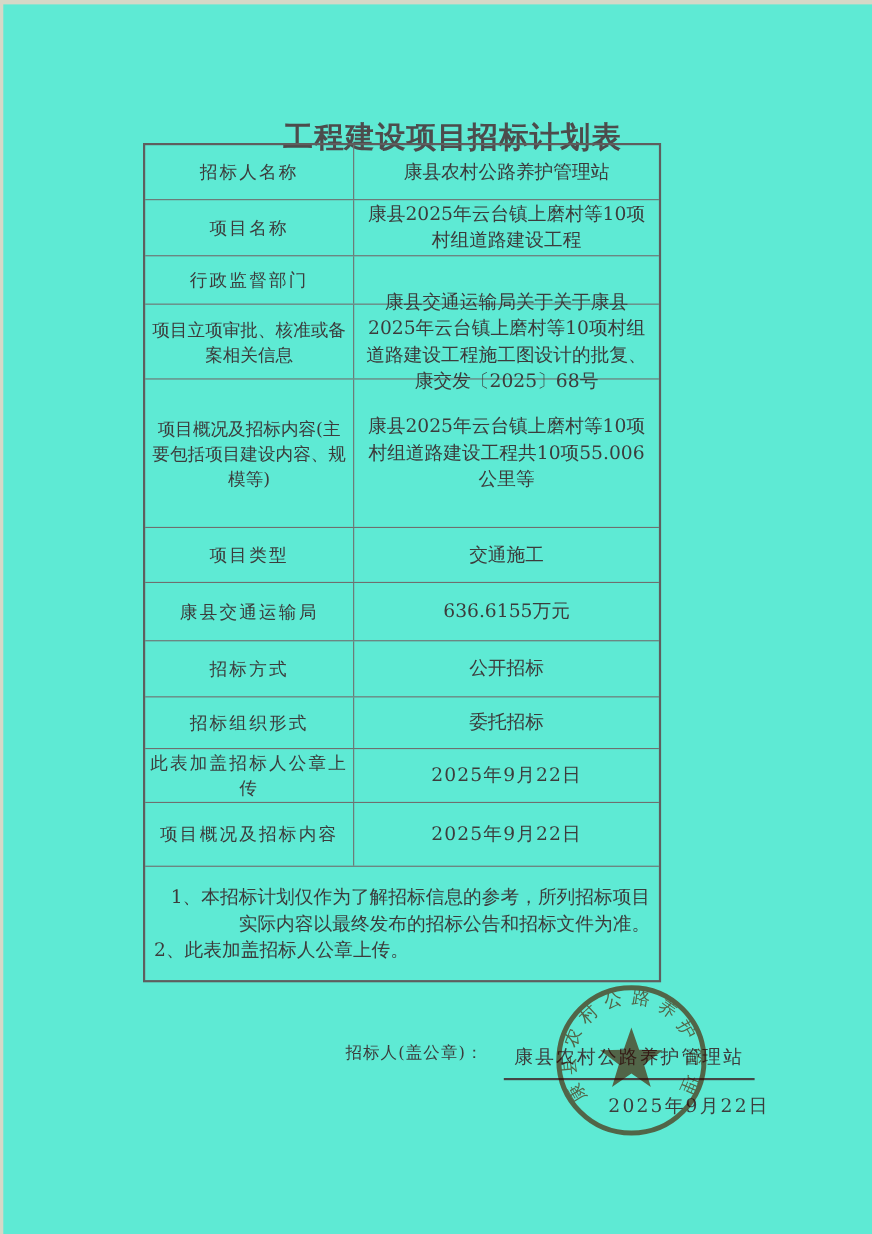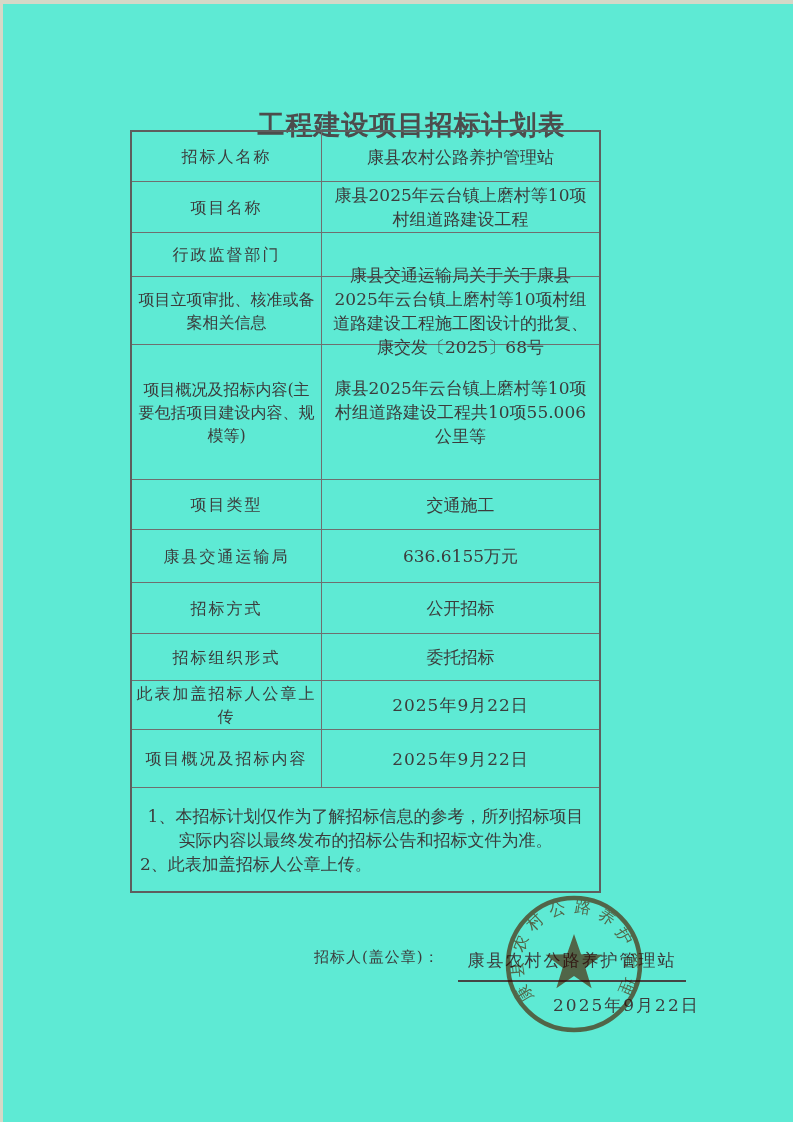--- a/index.html
+++ b/index.html
@@ -42,21 +42,21 @@
   .cell-value {
     flex:1;
     display:flex; align-items:center; justify-content:center;
     text-align:center;
     font-size:17px; color:#3c3c3c;
     padding:2px 8px; box-sizing:border-box;
     line-height:24px;
   }
   .cell-value.left {
     flex-direction:column; align-items:flex-start; justify-content:center;
-    text-align:center; line-height:24px;
+    text-align:right; line-height:24px;
   }
   .sp1 { letter-spacing:1px; }
   
   .r1{height:49px} .r2{height:51px} .r3{height:44px} .r4{height:68px}
   .r5{height:135px} .r6{height:50px} .r7{height:53px} .r8{height:47px}
   .r9{height:51px} .r10{height:49px} .r11{height:58px} .r12{height:104px}
 
   .footer-label {
     position:absolute; left:311px; top:944px;
     font-size:15px; color:#3c3c3c; letter-spacing:1px;

